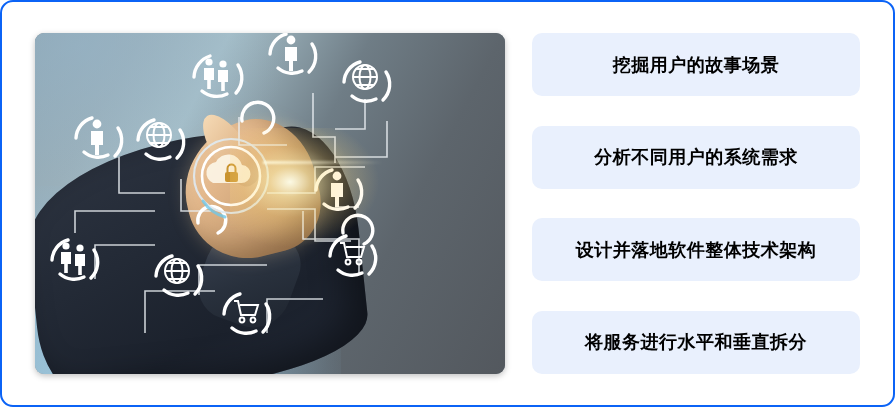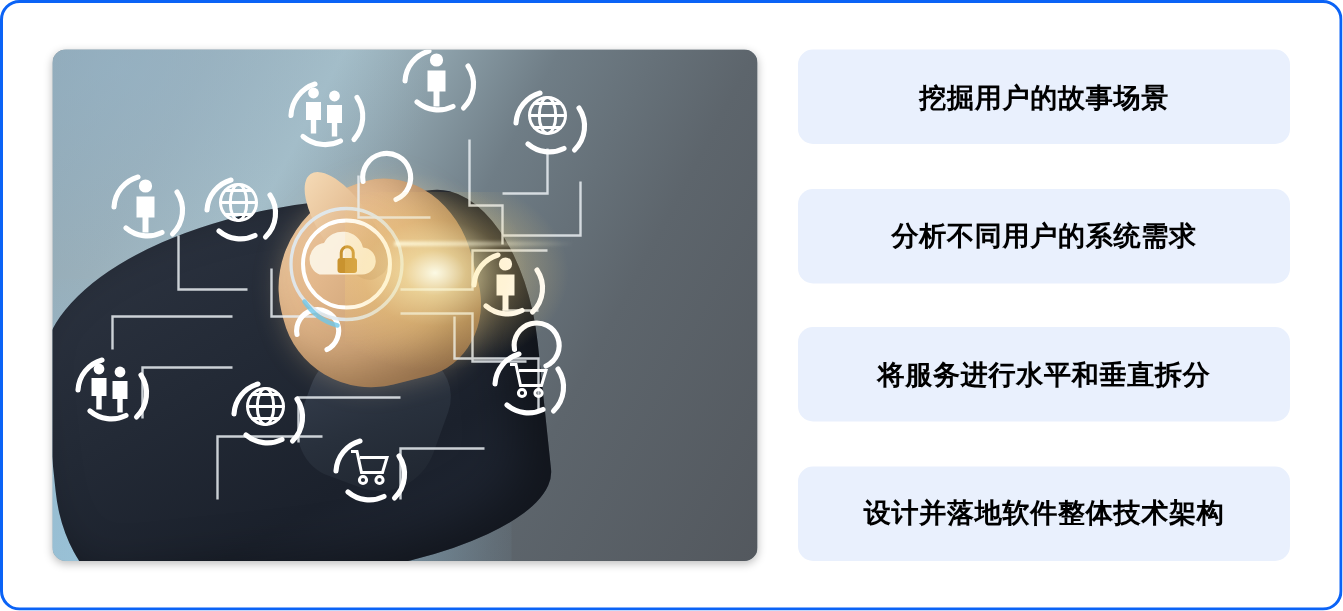--- a/index.html
+++ b/index.html
@@ -290,20 +290,20 @@
   </div>
 
   <div class="card-list">
     <div class="card">
       <span class="card-label">挖掘用户的故事场景</span>
     </div>
     <div class="card">
       <span class="card-label">分析不同用户的系统需求</span>
     </div>
     <div class="card">
+      <span class="card-label">设计并落地软件整体技术架构</span>
+    </div>
+    <div class="card">
       <span class="card-label">将服务进行水平和垂直拆分</span>
     </div>
-    <div class="card">
-      <span class="card-label">设计并落地软件整体技术架构</span>
-    </div>
   </div>
 
 </div>
 
 </body></html>

